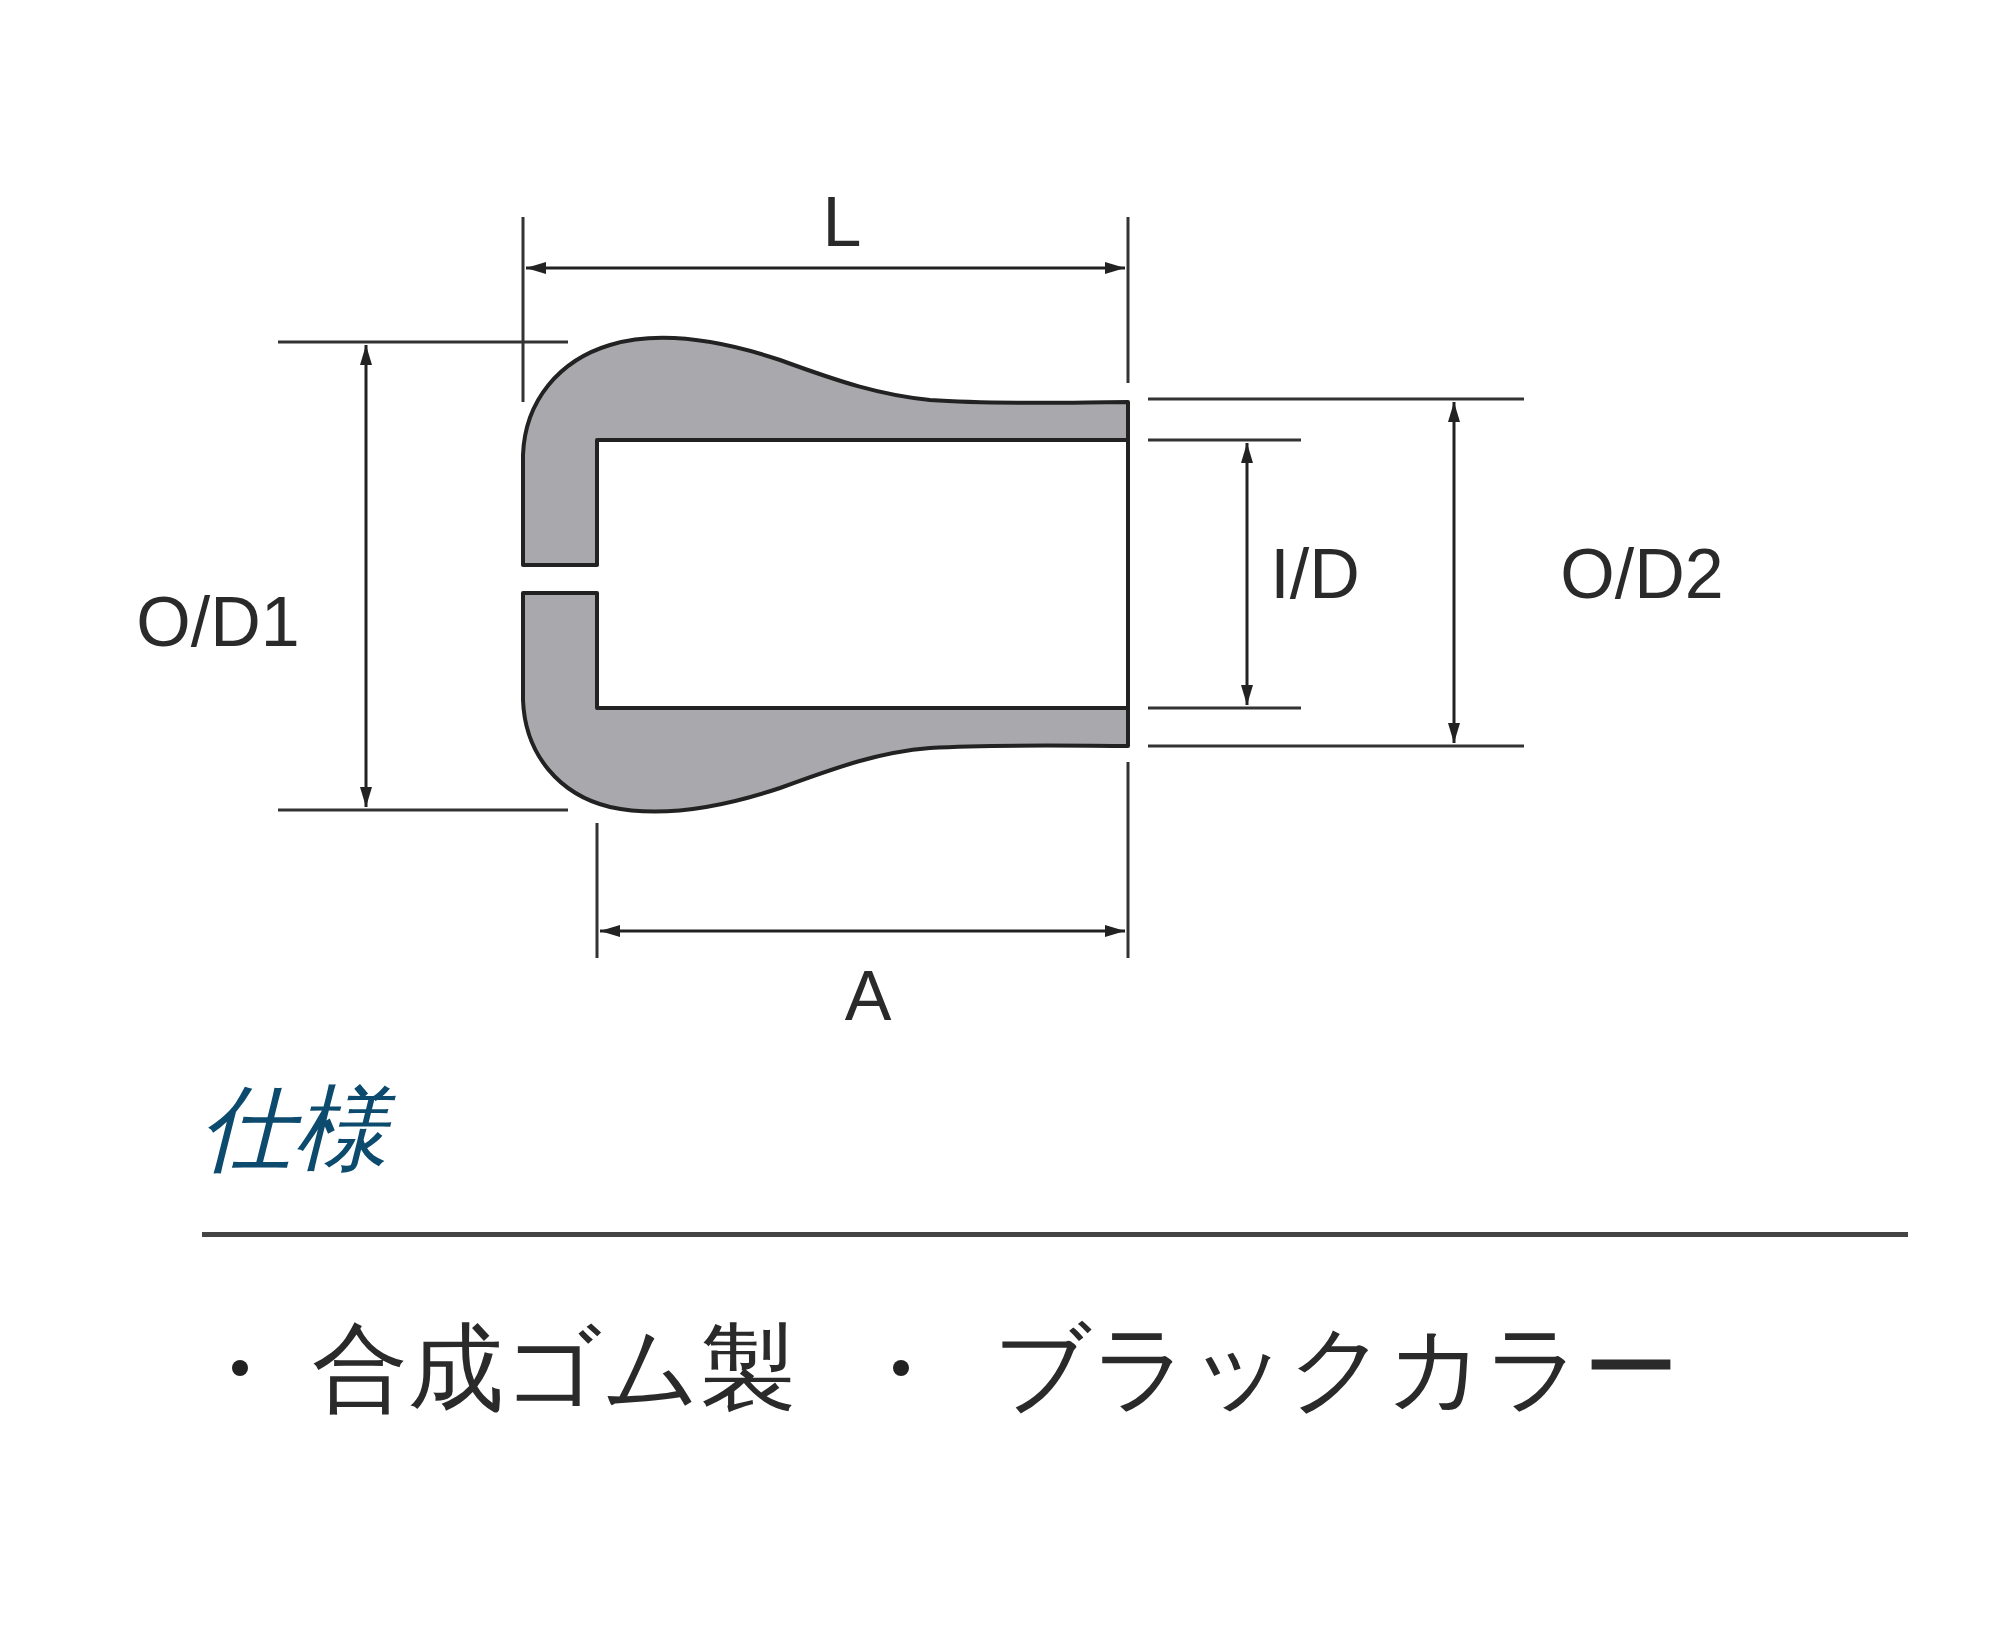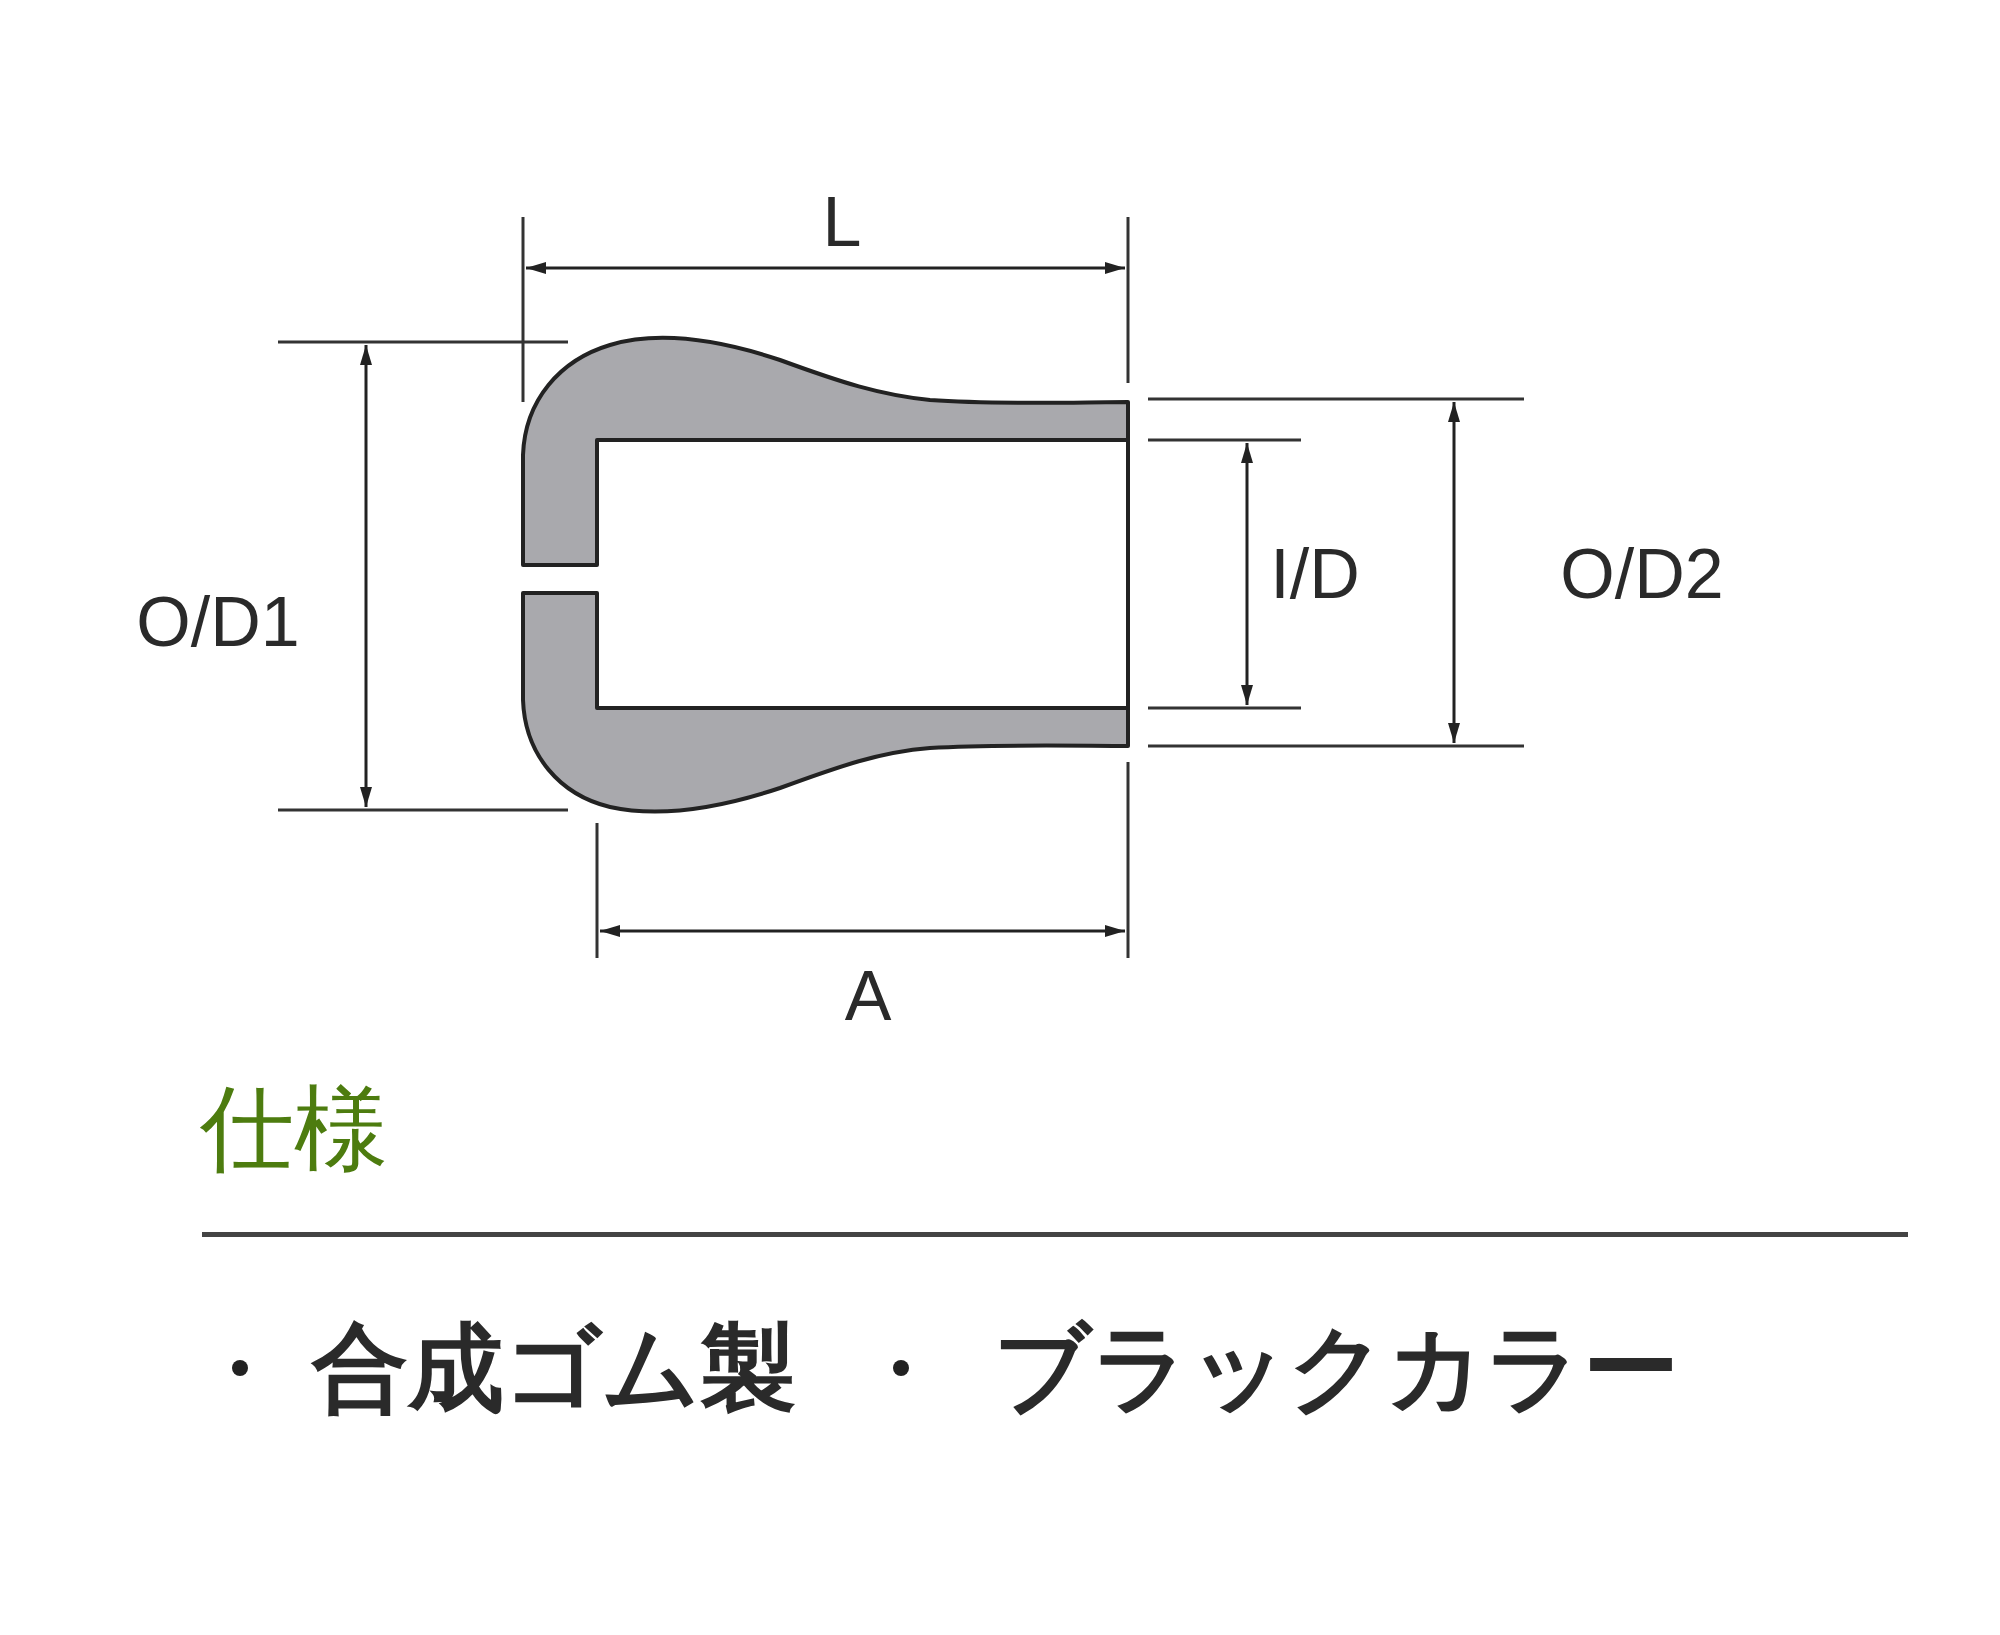--- a/index.html
+++ b/index.html
@@ -1,21 +1,21 @@
 <!DOCTYPE html>
 <html><head>
 <meta charset="utf-8">
 <style>
   html,body{margin:0;padding:0;background:#ffffff;}
   body{width:2000px;height:1635px;position:relative;overflow:hidden;font-family:"DejaVu Sans","Liberation Sans",sans-serif;color:#222;}
   #diagram{position:absolute;left:0;top:0;}
   .lbl{position:absolute;font-family:"Liberation Sans","DejaVu Sans",sans-serif;color:#2a2a2a;font-size:70px;line-height:1;white-space:nowrap;transform:translate(-50%,-50%);}
-  .title{position:absolute;left:200px;top:1082px;font-size:94px;line-height:1;color:#4d7c0f;}
+  .title{position:absolute;left:200px;top:1082px;font-size:94px;line-height:1;color:#0c4a6e;font-style:italic;}
   .divider{position:absolute;left:202px;top:1232px;width:1706px;height:5px;background:#444;}
-  .specs{position:absolute;left:232px;top:1320px;font-size:96px;line-height:1;color:#2a2a2a;display:flex;gap:0;font-weight:bold;}
+  .specs{position:absolute;left:232px;top:1320px;font-size:96px;line-height:1;color:#2a2a2a;display:flex;gap:0;}
   .spec-item{display:flex;align-items:center;}
   .spec-item + .spec-item{margin-left:96px;gap:21px;}
   .bullet{display:inline-block;width:16px;height:16px;border-radius:50%;background:#222;margin-right:64px;}
 </style>
 </head>
 <body>
 
 <svg id="diagram" width="2000" height="1635" viewBox="0 0 2000 1635" xmlns="http://www.w3.org/2000/svg">
   <defs>
     <marker id="arr" viewBox="0 0 20 12" refX="20" refY="6" markerWidth="20" markerHeight="12" orient="auto-start-reverse" markerUnits="userSpaceOnUse">

